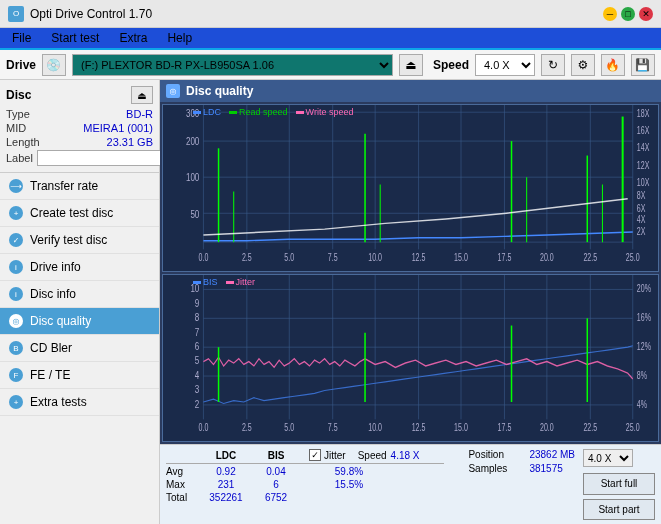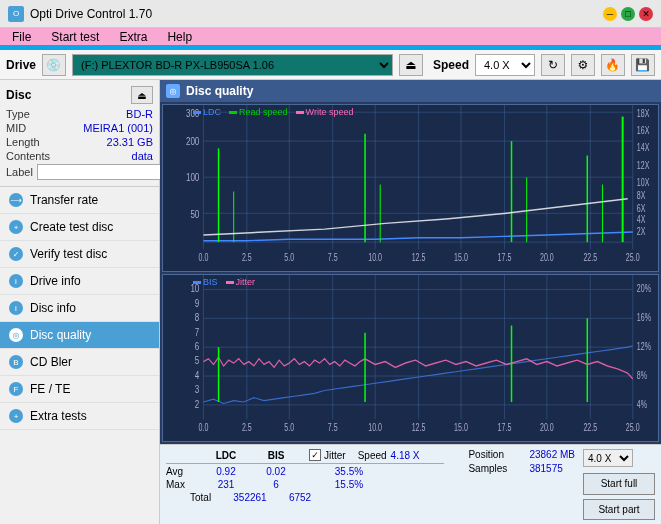--- a/index.html
+++ b/index.html
@@ -18,25 +18,25 @@
     .titlebar-left { display: flex; align-items: center; gap: 6px; font-size: 12px; }
     .titlebar-icon { width: 16px; height: 16px; background: #4a9fd4; border-radius: 2px; display: flex; align-items: center; justify-content: center; color: white; font-size: 8px; }
     .titlebar-controls { display: flex; gap: 4px; }
     .titlebar-btn { width: 14px; height: 14px; border-radius: 50%; display: flex; align-items: center; justify-content: center; font-size: 9px; cursor: pointer; }
     .btn-min { background: #ffc107; }
     .btn-max { background: #28a745; }
     .btn-close { background: #dc3545; }
 
     
     .menubar {
-      background: #f9a8d4;
+      background: #1d4ed8;
       display: flex;
       align-items: center;
       padding: 2px 8px;
-      border-bottom: 5px solid #0ea5e9;
+      border-bottom: 2px solid #0ea5e9;
       height: 22px;
       gap: 12px;
     }
     .menubar-item { font-size: 12px; cursor: pointer; padding: 2px 4px; }
 
     
     .drivebar {
       background: #f5f5f5;
       display: flex;
       align-items: center;
@@ -342,24 +342,20 @@
         <span class="disc-info-value">BD-R</span>
       </div>
       <div class="disc-info-row">
         <span class="disc-info-label">MID</span>
         <span class="disc-info-value">MEIRA1 (001)</span>
       </div>
       <div class="disc-info-row">
         <span class="disc-info-label">Length</span>
         <span class="disc-info-value">23.31 GB</span>
       </div>
-      <div class="disc-info-row">
-        <span class="disc-info-label">Contents</span>
-        <span class="disc-info-value">data</span>
-      </div>
       <div class="disc-label-row">
         <span class="disc-info-label">Label</span>
         <input class="disc-label-input" type="text" style="">
         <div class="disc-label-btn">🔍</div>
       </div>
     </div>
 
     <div class="sidebar-nav">
       <div class="nav-item">
         <div class="nav-icon">
@@ -591,31 +587,31 @@
             <div style="display:flex; align-items:center; gap:3px; margin-left:8px;">
               <div class="checkbox-box">✓</div>
               <span>Jitter</span>
             </div>
             <span style="margin-left:12px;">Speed</span>
             <span style="color:#0000cc; margin-left:4px;">4.18 X</span>
           </div>
           <div style="display:flex; gap:0; align-items:center; font-size:10px;">
             <span style="width:35px;">Avg</span>
             <span style="width:50px; text-align:center; color:#0000cc;">0.92</span>
-            <span style="width:50px; text-align:center; color:#0000cc;">0.02</span>
-            <span style="margin-left:8px; width:80px; text-align:center; color:#0000cc;">35.5%</span>
+            <span style="width:50px; text-align:center; color:#0000cc;">0.04</span>
+            <span style="margin-left:8px; width:80px; text-align:center; color:#0000cc;">59.8%</span>
           </div>
           <div style="display:flex; gap:0; align-items:center; font-size:10px;">
             <span style="width:35px;">Max</span>
             <span style="width:50px; text-align:center; color:#0000cc;">231</span>
             <span style="width:50px; text-align:center; color:#0000cc;">6</span>
             <span style="margin-left:8px; width:80px; text-align:center; color:#0000cc;">15.5%</span>
           </div>
           <div style="display:flex; gap:0; align-items:center; font-size:10px;">
-            <span style="width:35px;margin-left:24px;">Total</span>
+            <span style="width:35px;">Total</span>
             <span style="width:50px; text-align:center; color:#0000cc;">352261</span>
             <span style="width:50px; text-align:center; color:#0000cc;">6752</span>
           </div>
         </div>
 
         <div class="position-area">
           <div class="pos-row">
             <span class="pos-label">Position</span>
             <span class="pos-value">23862 MB</span>
           </div>

